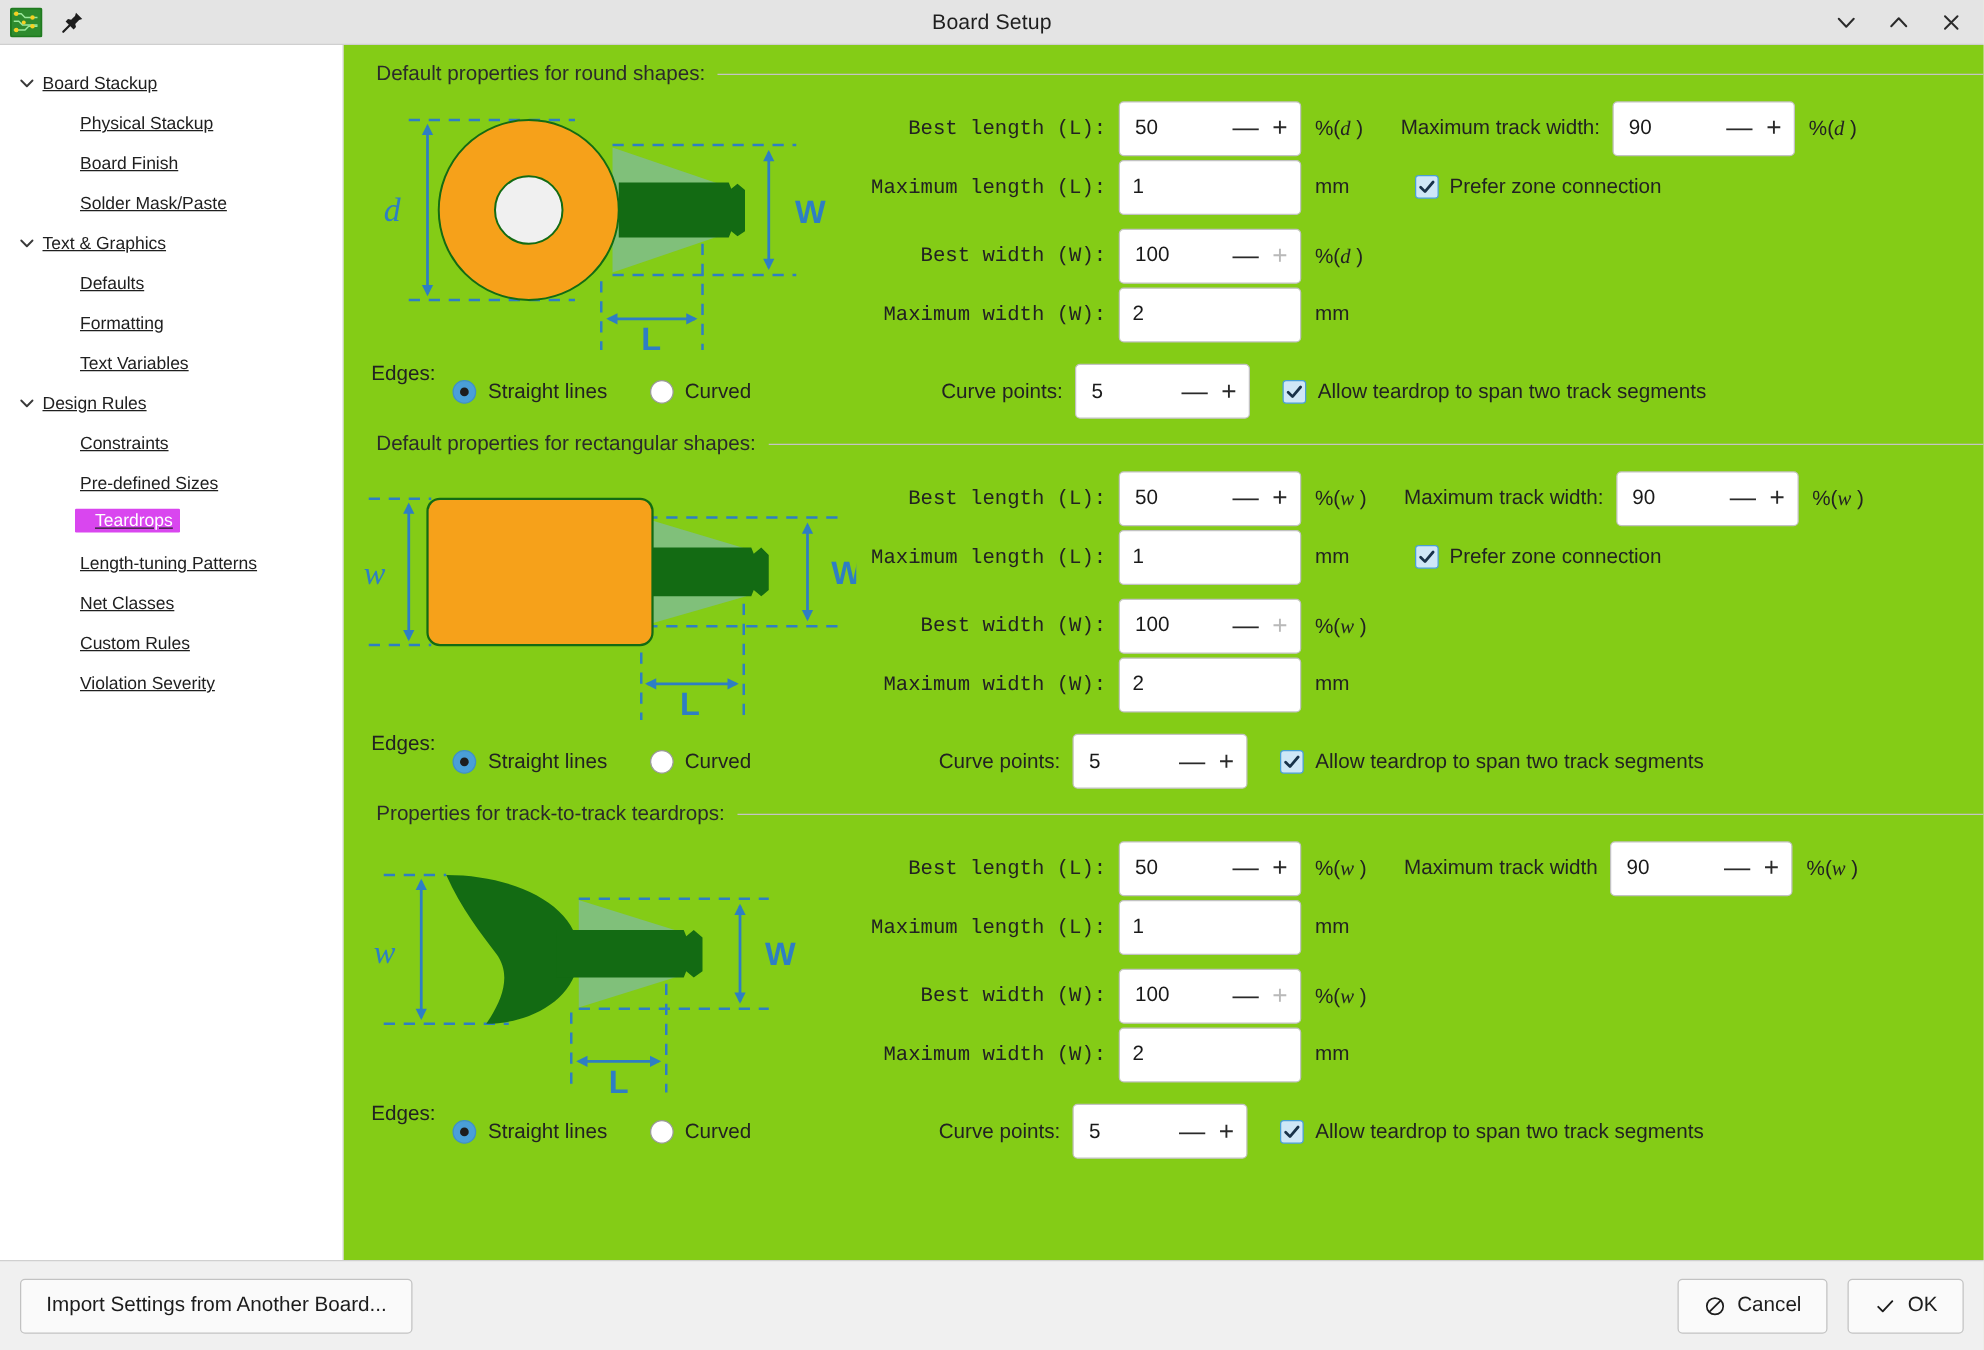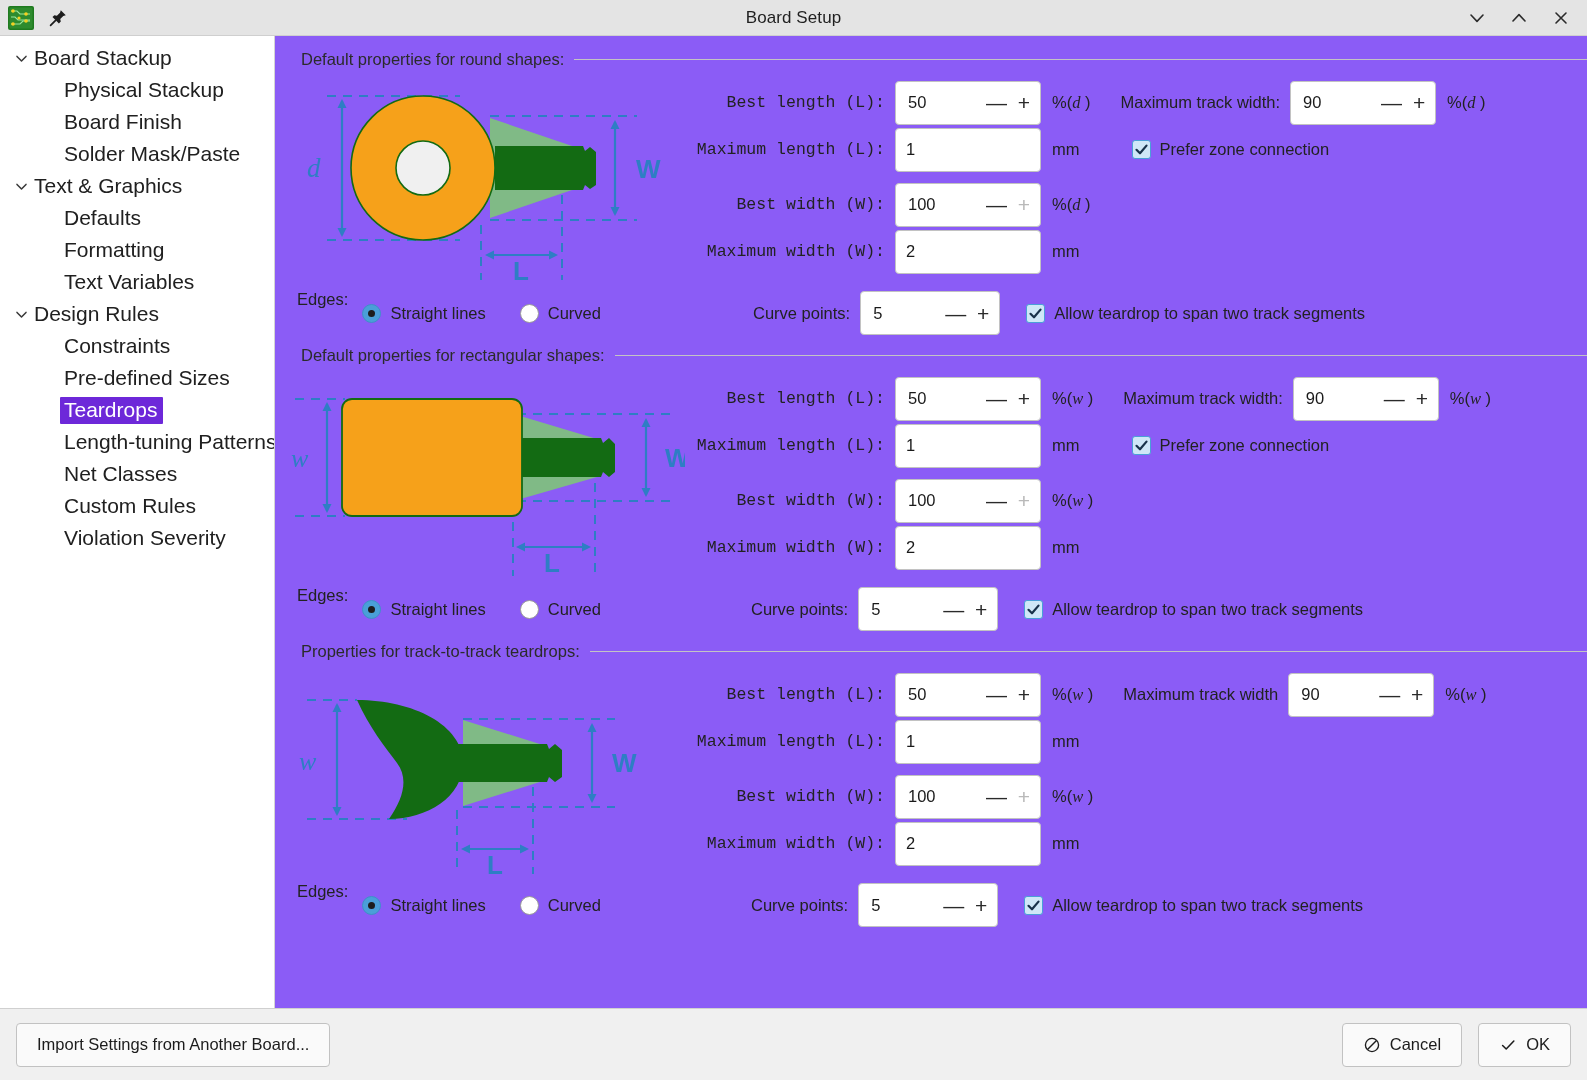--- a/index.html
+++ b/index.html
@@ -38,37 +38,38 @@
 
   
   .sidebar {
     width: 275px; flex: 0 0 275px;
     background: #ffffff;
     border-right: 1px solid #d4d4d4;
     padding-top: 6px;
     overflow: hidden;
   }
   .tree-row {
-    height: 32px; display: flex; align-items: center;
-    font-size: 21px; color: #202020; white-space: nowrap;
+    height: 32px; display: flex; align-items: flex-end;
+    font-size: 14px; color: #202020; white-space: nowrap;
     cursor: default;
+    text-decoration: underline;
   }
   .tree-chevron { width: 26px; display: flex; align-items: center; justify-content: center; margin-left: 8px; }
   .tree-chevron svg { width: 15px; height: 15px; }
   .tree-row.child { padding-left: 64px; }
   .tree-label.selected {
-    background: #6d28d9; color: #ffffff;
-    padding: 1px 6px 2px 4px; border-radius: 1px;
+    background: #d946ef; color: #ffffff;
+    padding: 1px 6px 2px 16px; border-radius: 1px;
     margin-left: -4px;
   }
 
   
   .content {
     flex: 1 1 auto; min-width: 0;
-    background: #8b5cf6;
+    background: #84cc16;
     padding: 0;
     position: relative;
     overflow: hidden;
   }
   .section { position: relative; }
   .sec-header {
     display: flex; align-items: center;
     padding: 0 0 0 26px;
     font-size: 16.5px; color: #2b2b2b;
     white-space: nowrap;

